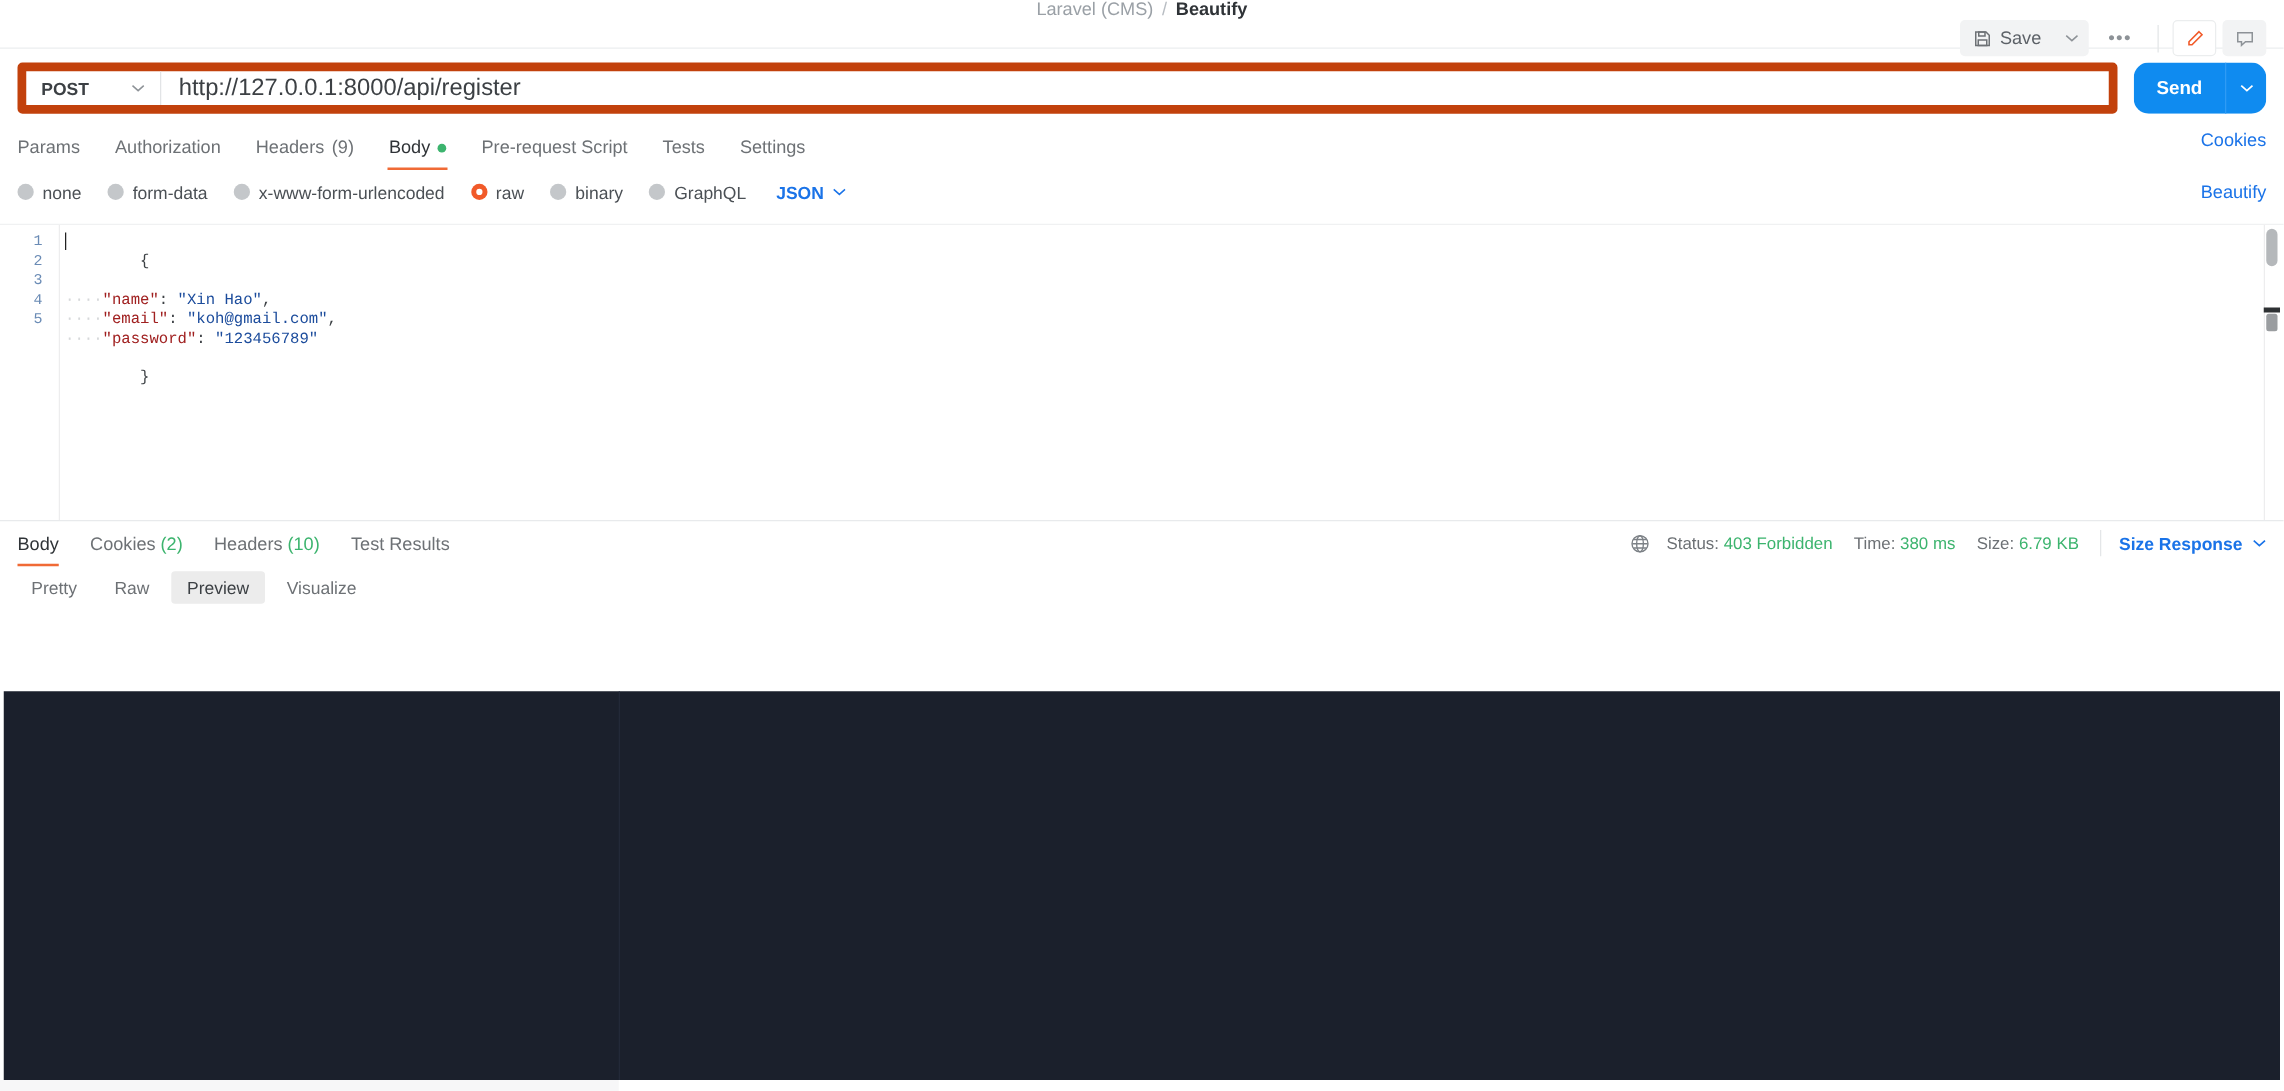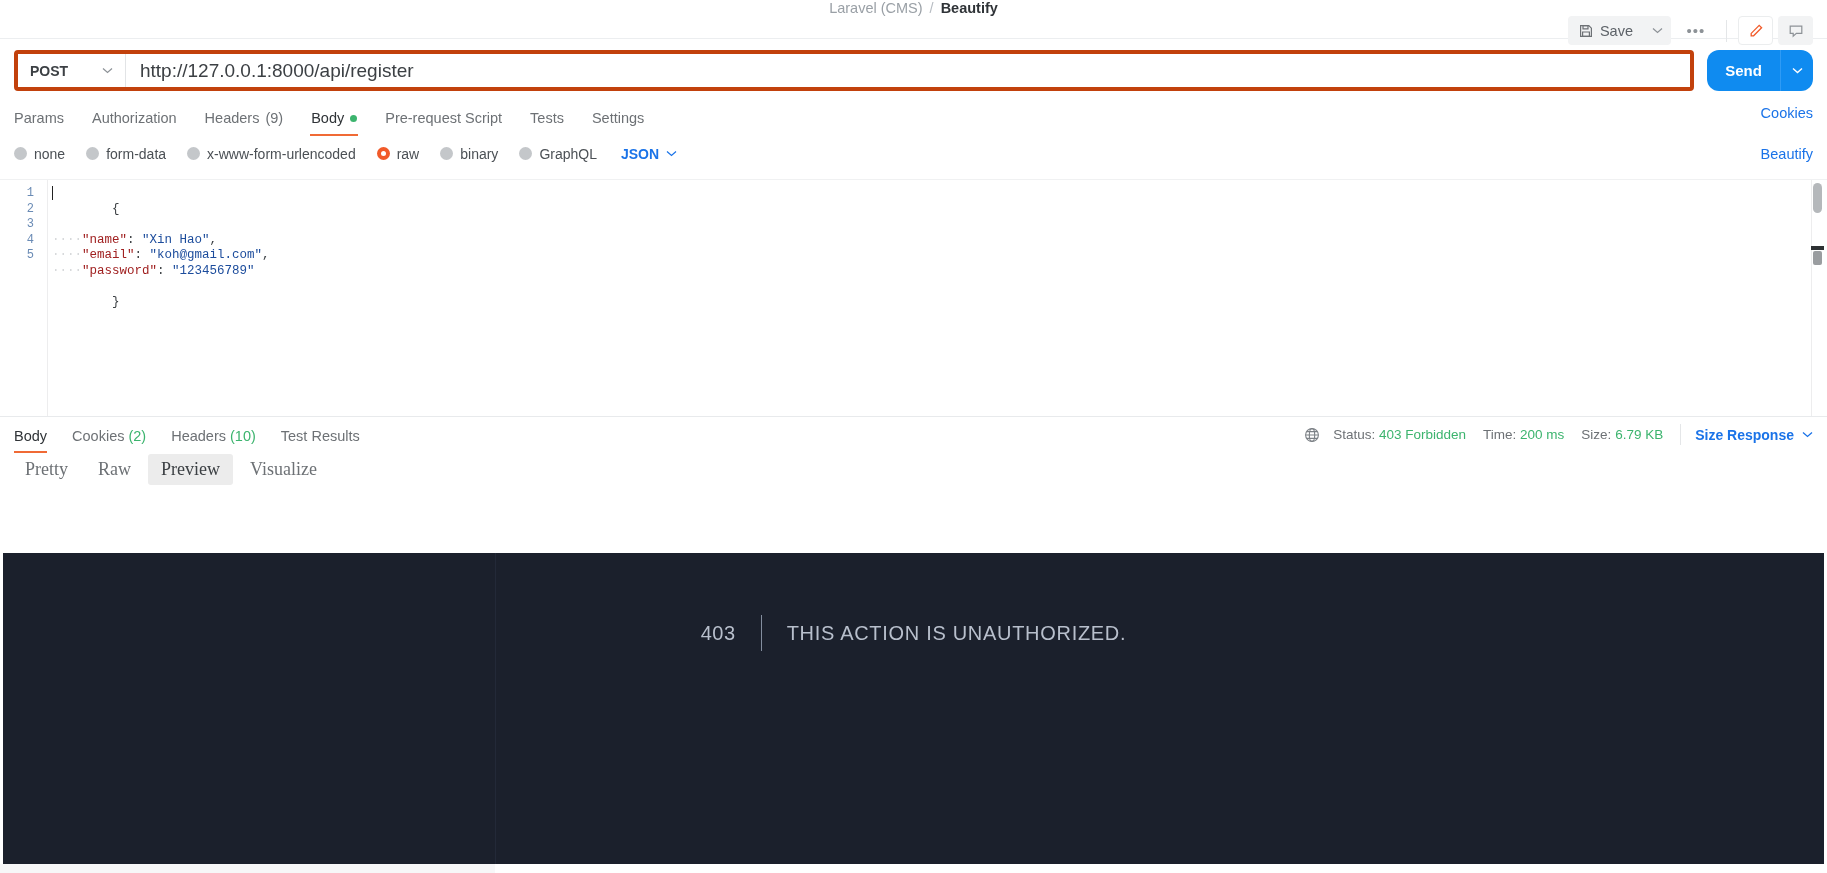--- a/index.html
+++ b/index.html
@@ -32,21 +32,21 @@
   .save-caret { width: 27px; height: 29px; display:flex; align-items:center; justify-content:center; cursor: pointer; }
   .dots-btn { width: 38px; height: 29px; display: flex; align-items: center; justify-content: center; cursor: pointer; margin-left: 6px; }
   .dots-btn span { color: #8d9297; font-size: 15px; letter-spacing: 1px; line-height: 6px; }
   .vdiv { width: 1px; height: 22px; background: #e4e6e8; margin: 0 11px; }
   .icon-box { width: 35px; height: 29px; display: flex; align-items: center; justify-content: center; border-radius: 4px; cursor: pointer; }
   .icon-box.white { background: #ffffff; border: 1px solid #ebedee; }
   .icon-box.grey { background: #f2f3f4; }
 
   
   .urlbar { padding: 11px 14px 0 14px; display: flex; align-items: flex-start; }
-  .url-input-wrap { display: flex; flex: 1; height: 41px; border: 4px solid #c2410c; border-radius: 4px; overflow: hidden; background: #fff; }
+  .url-input-wrap { display: flex; flex: 1; height: 41px; border: 7px solid #c2410c; border-radius: 4px; overflow: hidden; background: #fff; }
   .method {
     width: 108px; display: flex; align-items: center; justify-content: space-between;
     padding: 0 12px; font-size: 14px; font-weight: bold; color: #3c4044; cursor: pointer;
     border-right: 1px solid #e2e4e6;
   }
   .url-text { flex: 1; display: flex; align-items: center; padding: 0 14px; font-size: 19px; color: #3c4044; cursor: text; }
   .send-group { display: flex; margin-left: 13px; height: 41px; border-radius: 12px; overflow: hidden; }
   .send-btn { background: #0f8bf0; color: #fff; font-size: 15px; font-weight: bold; width: 73px; display: flex; align-items: center; justify-content: center; cursor: pointer; }
   .send-caret { background: #0f8bf0; width: 33px; display: flex; align-items: center; justify-content: center; cursor: pointer; border-left: 1px solid #2f9bf5; }
 
@@ -94,21 +94,21 @@
   .cnt-green { color: #3cb46e; margin-left: 4px; }
   .resp-meta { margin-left: auto; display: flex; align-items: center; gap: 0px; font-size: 13.5px; }
   .globe { margin-right: 13px; display:flex; align-items:center; }
   .meta-item { color: #6d7175; margin-right: 17px; white-space: nowrap; }
   .meta-val { color: #3cb46e; }
   .meta-div { width: 1px; height: 21px; background: #e4e6e8; margin: 0 14px 0 0px; }
   .save-resp { color: #1a73e8; font-size: 14px; font-weight: bold; display: flex; align-items: center; gap: 8px; cursor: pointer; }
 
   
   .view-row { display: flex; align-items: center; padding: 0 12px; height: 35px; }
-  .view-btn { font-size: 18px; color: #6d7175; padding: 5px 13px; border-radius: 3px; cursor: pointer; margin-right: 4px; font-family: Liberation Serif, serif; }
+  .view-btn { font-size: 14px; color: #6d7175; padding: 5px 13px; border-radius: 3px; cursor: pointer; margin-right: 4px; }
   .view-btn.active { background: #ececec; color: #3c4044; }
 
   
   .preview-wrap { position: absolute; left: 3px; top: 553px; width: 1821px; height: 311px; background: #1b202c; overflow: hidden; }
   .preview-seam { position: absolute; left: 492px; top: 0; bottom: 0; width: 1px; background: #232938; }
   .preview-center { position: absolute; left: 0; right: 0; top: 0; height: 160px; display: flex; align-items: center; justify-content: center; }
   .err-code { font-family: "Liberation Sans", sans-serif; font-size: 20px; color: #b8bfcc; letter-spacing: .5px; }
   .err-bar { width: 1px; height: 36px; background: #838d9e; margin: 0 25px; }
   .err-msg { font-family: "Liberation Sans", sans-serif; font-size: 20px; color: #b8bfcc; letter-spacing: .7px; }
   .bottom-strip { position: absolute; left: 0; top: 864px; width: 1827px; height: 9px; background: #fff; }
@@ -297,21 +297,21 @@
           <ellipse cx="8" cy="8" rx="2.7" ry="6.4"></ellipse>
           <path d="M1.8 8h12.4M2.8 4.6h10.4M2.8 11.4h10.4"></path>
         </svg>
       </span>
       <span class="meta-item">
         <span>Status:</span>
         <span class="meta-val">403 Forbidden</span>
       </span>
       <span class="meta-item">
         <span>Time:</span>
-        <span class="meta-val">200 ms</span>
+        <span class="meta-val">380 ms</span>
       </span>
       <span class="meta-item">
         <span>Size:</span>
         <span class="meta-val">6.79 KB</span>
       </span>
       <span class="meta-div"></span>
       <span class="save-resp">
         <span>Size Response</span>
         <svg width="11" height="7" viewBox="0 0 11 7" fill="none" stroke="#1a73e8" stroke-width="1.3">
           <path d="M1 1.5l4.5 4 4.5-4"></path>
@@ -322,22 +322,17 @@
 
   <div class="view-row">
     <div class="view-btn">Pretty</div>
     <div class="view-btn">Raw</div>
     <div class="view-btn active">Preview</div>
     <div class="view-btn">Visualize</div>
   </div>
 
   <div class="preview-wrap">
     <div class="preview-seam"></div>
-    <div class="preview-center">
-      <span class="err-code">403</span>
-      <span class="err-bar"></span>
-      <span class="err-msg">THIS ACTION IS UNAUTHORIZED.</span>
-    </div>
   </div>
   <div class="bottom-strip"></div>
   <div class="bottom-left-shade"></div>
 
 </div>
 
 </body></html>

